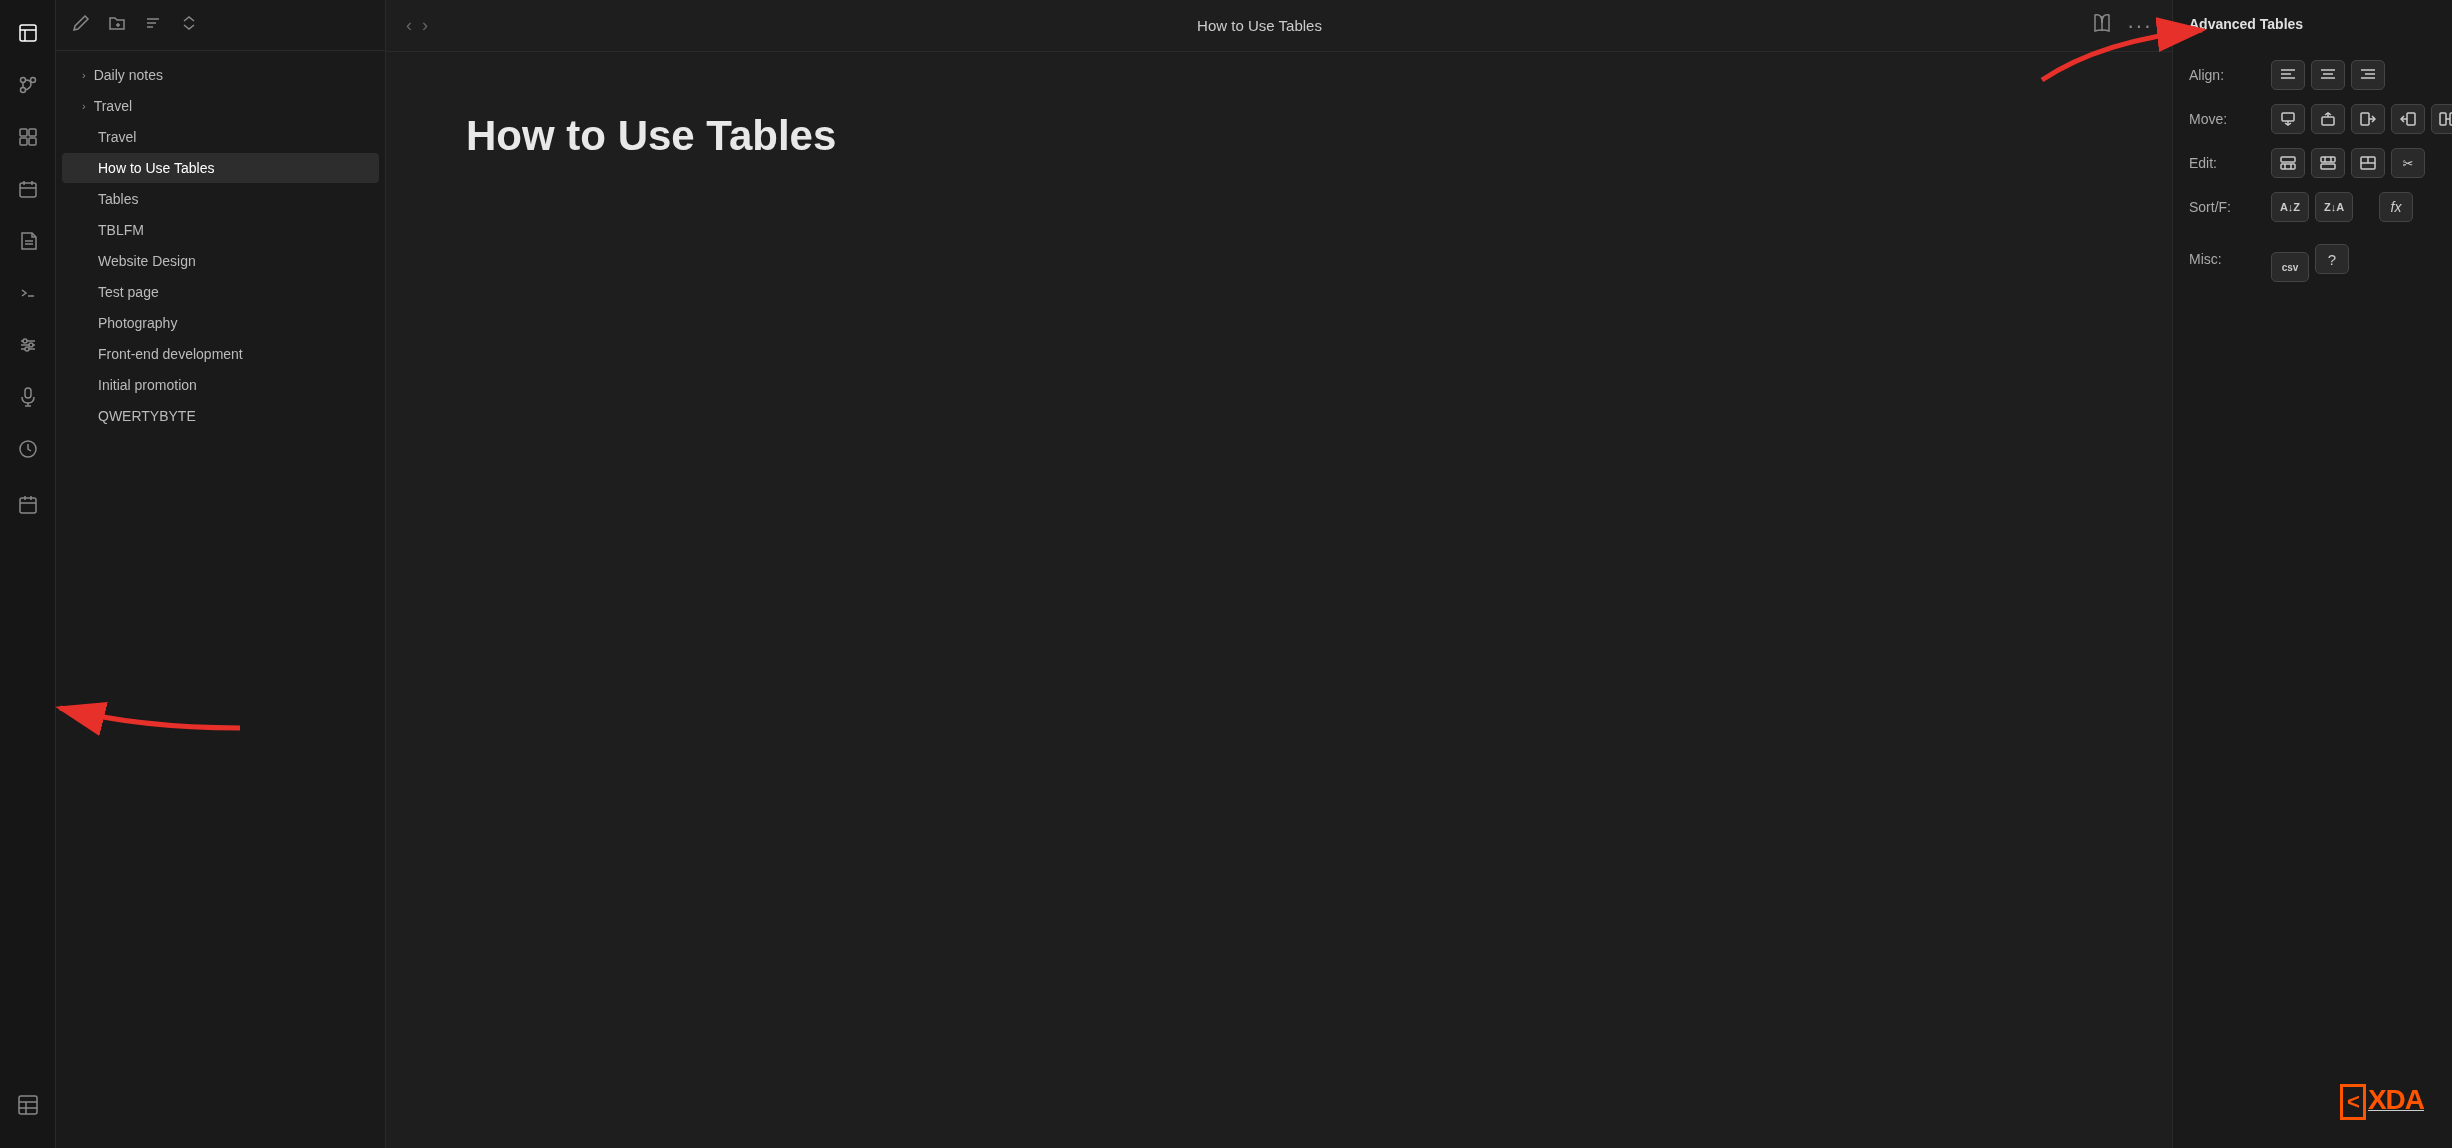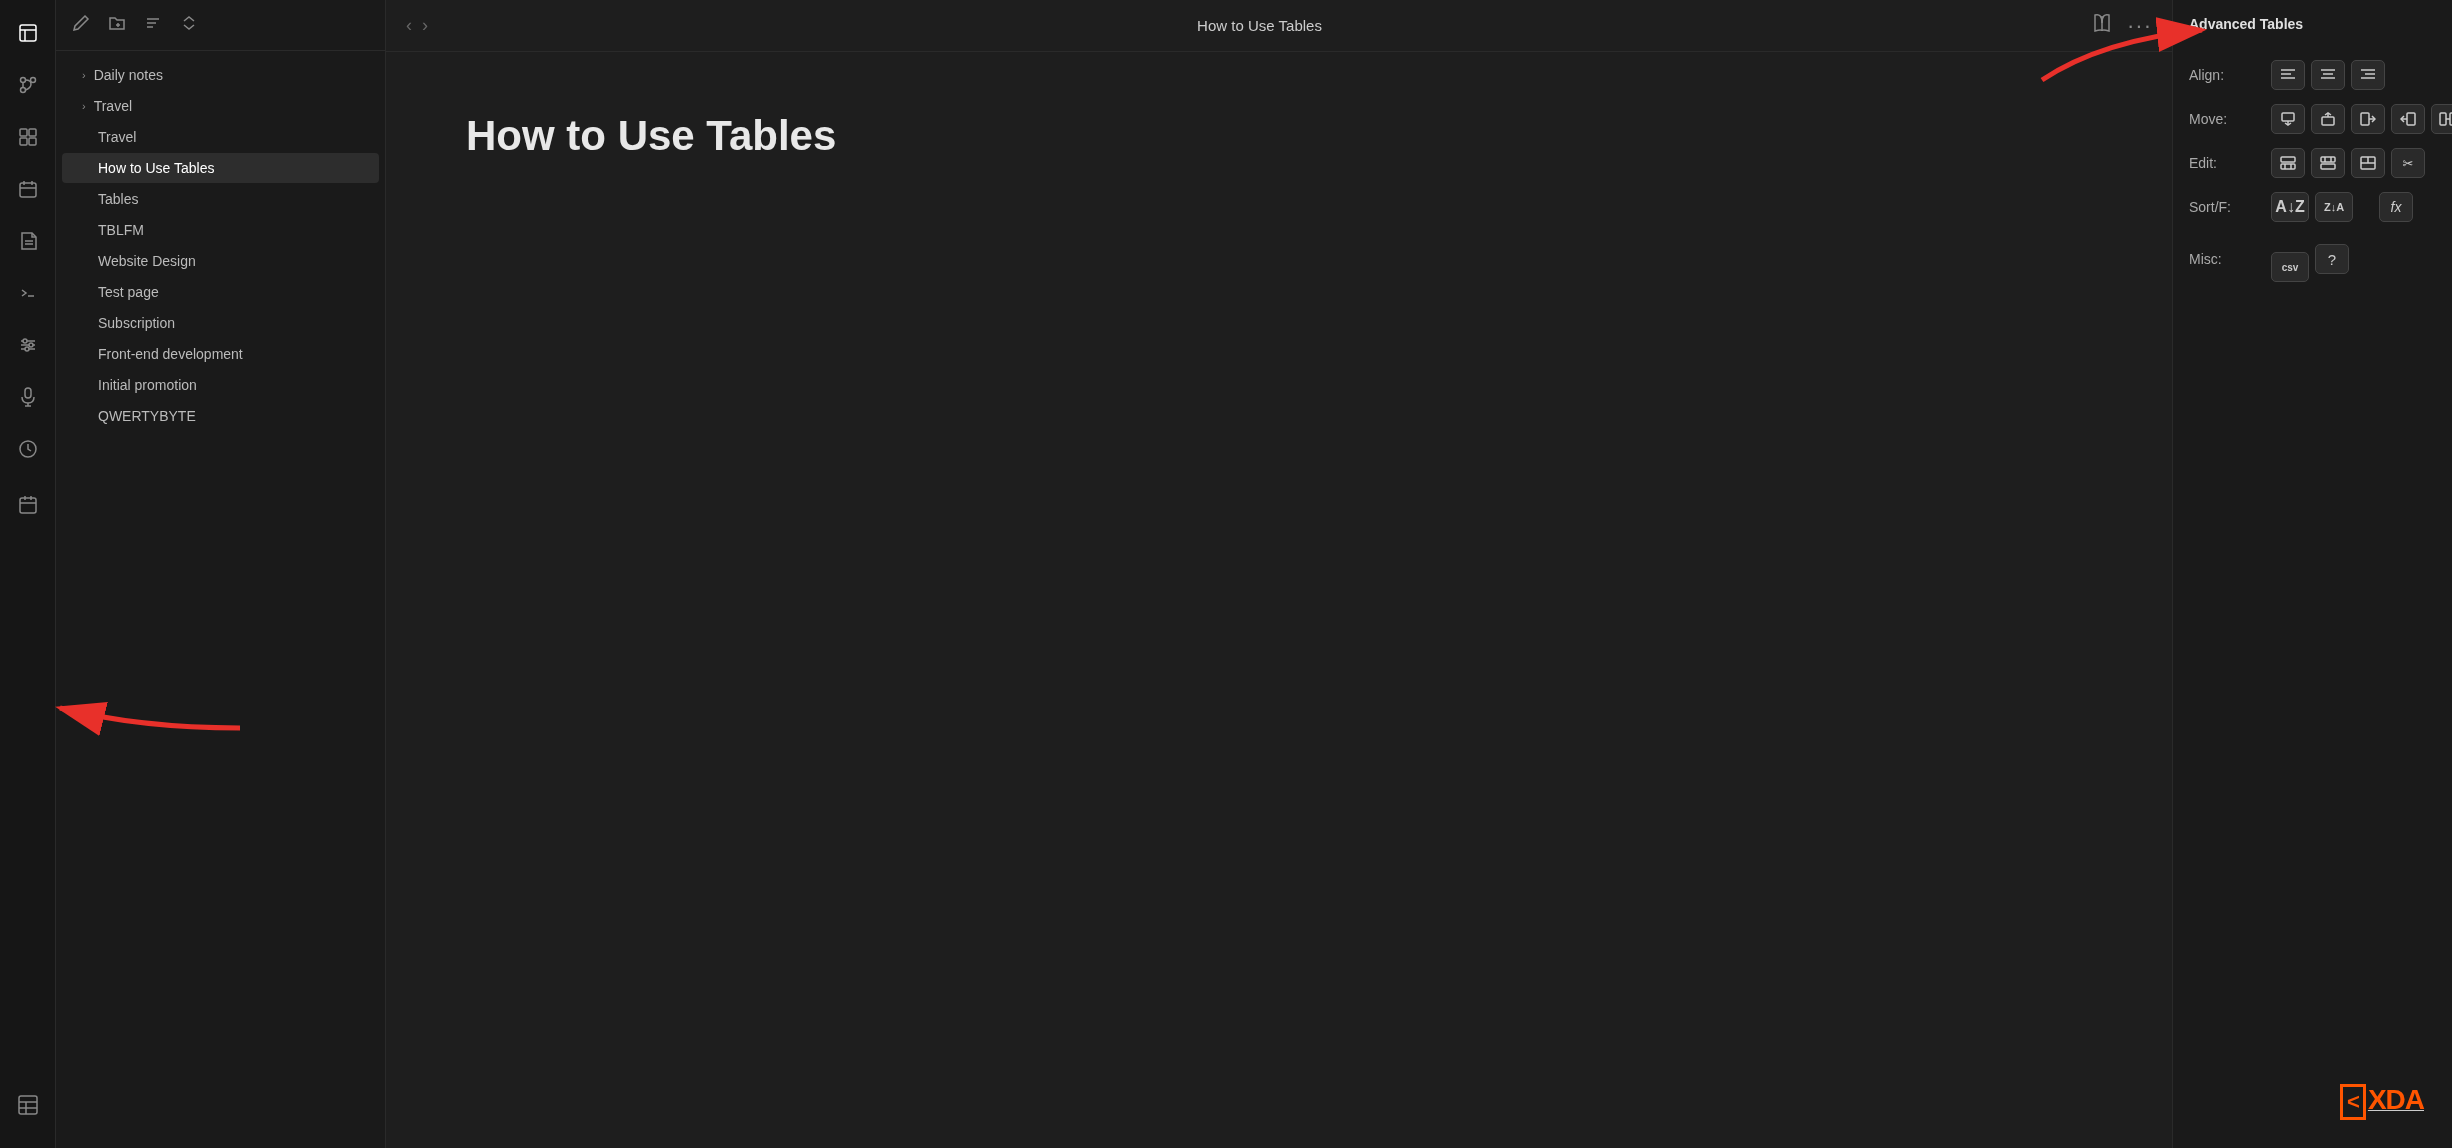--- a/index.html
+++ b/index.html
@@ -356,21 +356,21 @@
       <div class="nav-item indent-1">
         <span>TBLFM</span>
       </div>
       <div class="nav-item indent-1">
         <span>Website Design</span>
       </div>
       <div class="nav-item indent-1">
         <span>Test page</span>
       </div>
       <div class="nav-item indent-1">
-        <span>Subscription</span>
+        <span>Photography</span>
       </div>
       <div class="nav-item indent-1">
         <span>Front-end development</span>
       </div>
       <div class="nav-item indent-1">
         <span>Initial promotion</span>
       </div>
       <div class="nav-item indent-1">
         <span>QWERTYBYTE</span>
       </div>
@@ -496,21 +496,21 @@
             <line x1="8" y1="1" x2="8" y2="7"></line>
           </svg>
         </div>
         <div class="panel-btn" style="font-size:13px; color:#ccc;">✂</div>
       </div>
     </div>
 
     <div class="panel-row">
       <span class="panel-label">Sort/F:</span>
       <div class="panel-buttons">
-        <div class="panel-btn" style="font-size:16px; font-weight:600; color:#ccc; width:38px;">A↓Z</div>
+        <div class="panel-btn" style="font-size:11px; font-weight:600; color:#ccc; width:38px;">A↓Z</div>
         <div class="panel-btn" style="font-size:11px; font-weight:600; color:#ccc; width:38px;text-align:center;">Z↓A</div>
         <div class="panel-btn" style="font-size:14px; font-style:italic; color:#ccc;margin-left:20px;">fx</div>
       </div>
     </div>
 
     <div class="panel-row">
       <span class="panel-label">Misc:</span>
       <div class="panel-buttons">
         <div class="panel-btn" style="font-size:10px; font-weight:600; color:#ccc; width:38px;margin-top:16px;">csv</div>
         <div class="panel-btn" style="font-size:15px; color:#ccc;">?</div>

